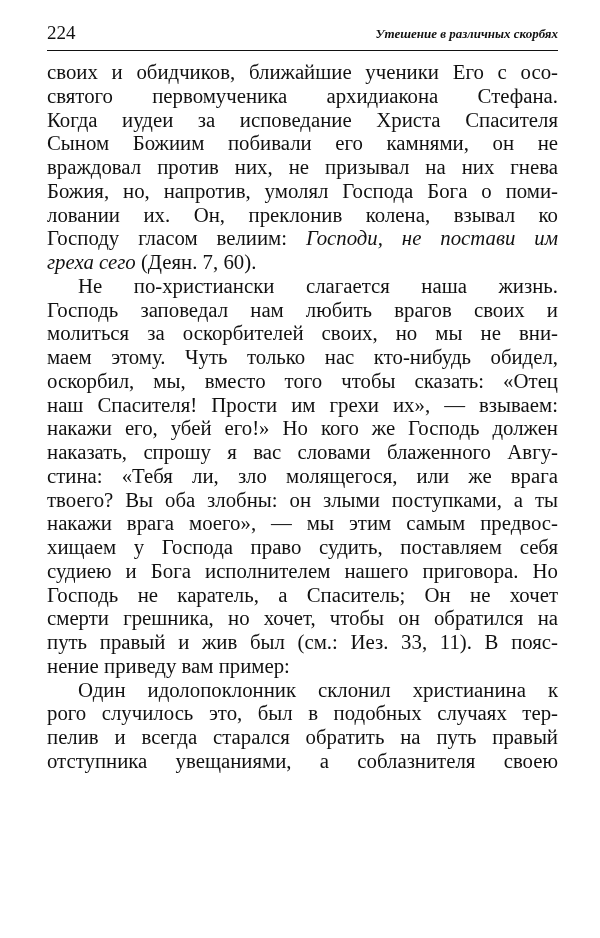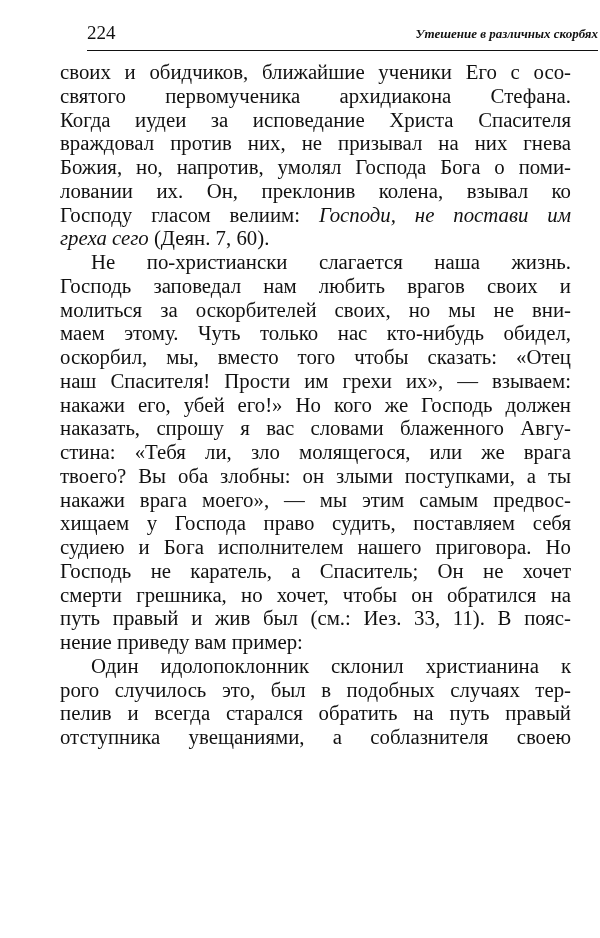--- a/index.html
+++ b/index.html
@@ -1,37 +1,38 @@
 <!DOCTYPE html>
 <html><head>
 <meta charset="utf-8">
 <style>
   html, body { margin:0; padding:0; background:#ffffff; }
   body { width:600px; height:938px; position:relative; overflow:hidden; font-family:"Liberation Serif", serif; color:#111; }
-  .header { position:absolute; left:47px; top:20px; width:511px; height:30px; border-bottom:1.5px solid #111;margin-left:40px; }
+  .header { position:absolute; left:47px; top:20px; width:511px; height:30px; border-bottom:1.5px solid #111; }
   .page-num { position:absolute; left:0; top:2px; font-size:19px; }
   .running-title { position:absolute; right:0; top:6px; font-size:13px; font-style:italic; font-weight:bold; }
-  .body-text { position:absolute; left:60px; top:60px; width:511px; font-size:20.8px; line-height:23.75px; }
+  .body-text { position:absolute; left:47px; top:60px; width:511px; font-size:20.8px; line-height:23.75px; }
   .line { display:block; white-space:nowrap; text-align:justify; text-align-last:justify; height:23.75px; }
   .line.last { text-align-last:left; }
   .line.indent { padding-left:31px; }
   .it { font-style:italic; }
 </style>
 </head>
 <body>
 
 <div class="header">
   <span class="page-num">224</span>
   <span class="running-title">Утешение в различных скорбях</span>
 </div>
 
 <div class="body-text">
   <span class="line">своих и обидчиков, ближайшие ученики Его с осо-</span>
   <span class="line">святого первомученика архидиакона Стефана.</span>
   <span class="line">Когда иудеи за исповедание Христа Спасителя</span>
+  <span class="line">Сыном Божиим побивали его камнями, он не</span>
   <span class="line">враждовал против них, не призывал на них гнева</span>
   <span class="line">Божия, но, напротив, умолял Господа Бога о поми-</span>
   <span class="line">ловании их. Он, преклонив колена, взывал ко</span>
   <span class="line"><span style="white-space:pre">Господу гласом велиим: </span><span class="it">Господи, не постави им</span></span>
   <span class="line last"><span class="it">греха сего</span><span style="white-space:pre"> (Деян. 7, 60).</span></span>
   <span class="line indent">Не по-христиански слагается наша жизнь.</span>
   <span class="line">Господь заповедал нам любить врагов своих и</span>
   <span class="line">молиться за оскорбителей своих, но мы не вни-</span>
   <span class="line">маем этому. Чуть только нас кто-нибудь обидел,</span>
   <span class="line">оскорбил, мы, вместо того чтобы сказать: «Отец</span>

